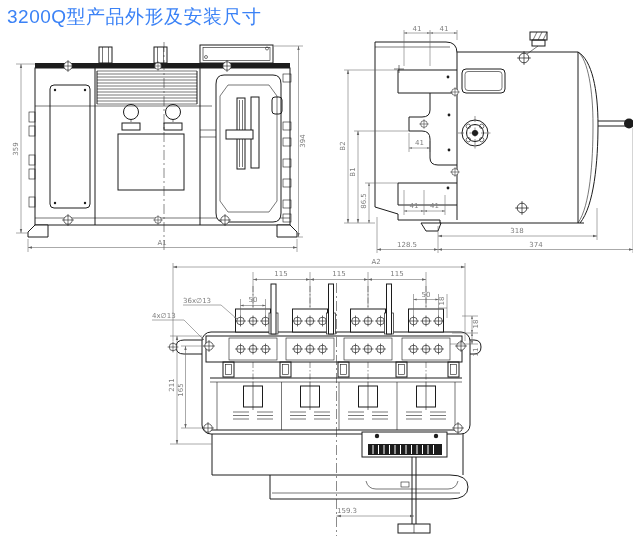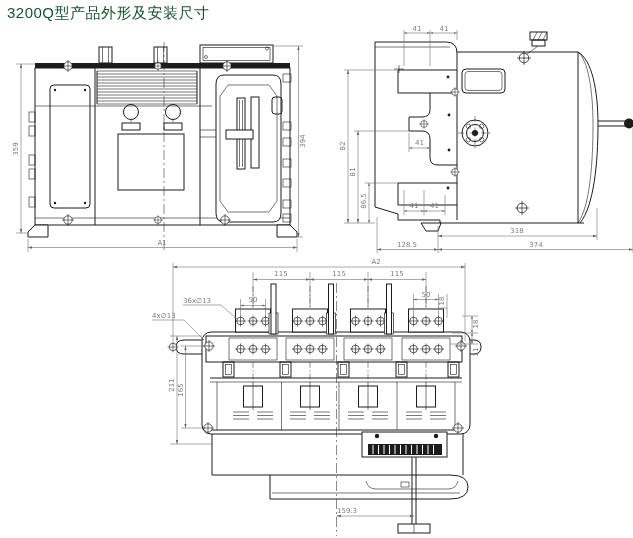--- a/index.html
+++ b/index.html
@@ -1,18 +1,18 @@
 <!DOCTYPE html>
 <html><head>
 <meta charset="utf-8">
 <style>
   html,body{margin:0;padding:0;background:#fff}
   .wrap{width:633px;height:538px;position:relative;background:#fff;overflow:hidden;
         font-family:"Liberation Sans","DejaVu Sans",sans-serif}
-  .title{position:absolute;left:7px;top:4px;font-size:15px;color:#14532d;letter-spacing:.5px}
+  .title{position:absolute;left:7px;top:4px;font-size:19px;color:#3b82f6;letter-spacing:.5px}
   svg{position:absolute;left:0;top:0}
   .o{fill:none;stroke:#1c1c1c;stroke-width:1}
   .o2{fill:none;stroke:#1c1c1c;stroke-width:.6}
   .fd{fill:#1c1c1c;stroke:none}
   .wf{fill:#fff;stroke:#1c1c1c;stroke-width:1}
   .wf2{fill:#fff;stroke:#1c1c1c;stroke-width:.7}
   .d{fill:none;stroke:#636363;stroke-width:.55}
   .dt{fill:#7d7d7d;font-size:7px;font-family:"DejaVu Sans",sans-serif}
   .cl{fill:none;stroke:#2a2a2a;stroke-width:.55;stroke-dasharray:10 3 2 3}
   .cl2{fill:none;stroke:#2a2a2a;stroke-width:.5;stroke-dasharray:6 2 1.5 2}

